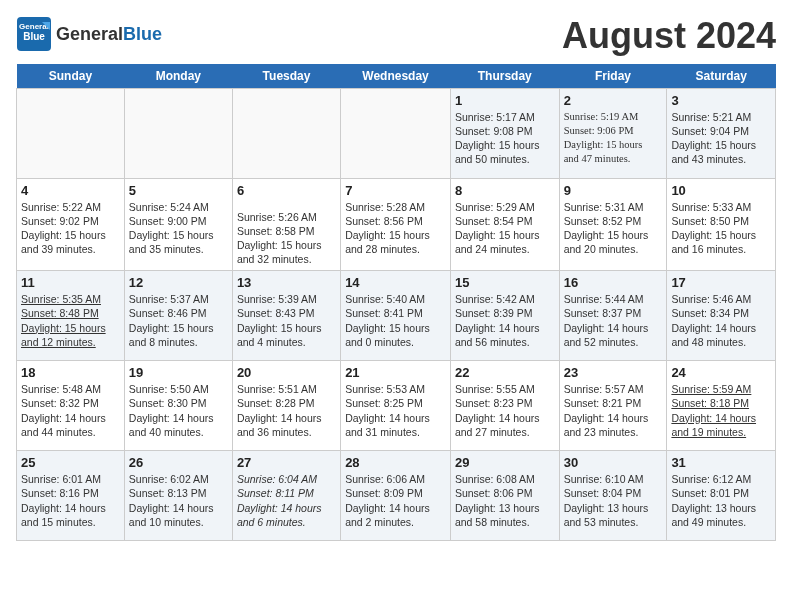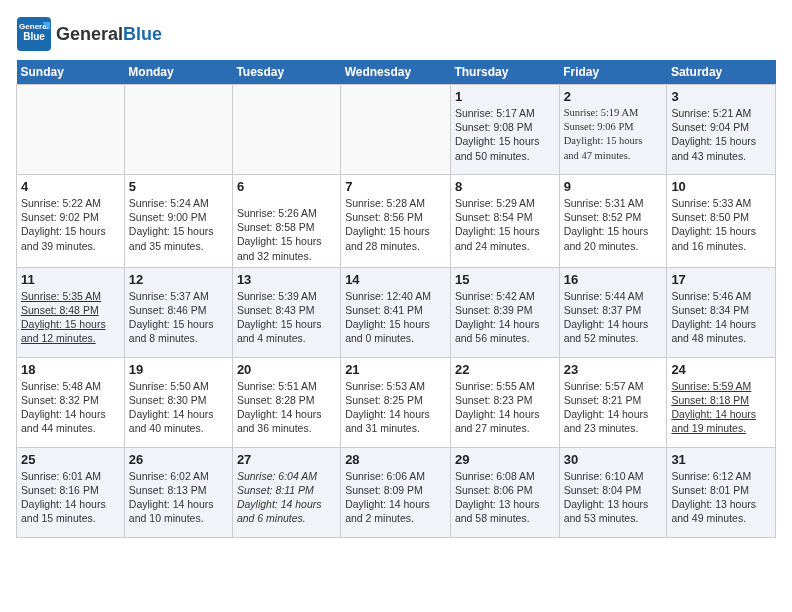--- a/index.html
+++ b/index.html
@@ -52,21 +52,21 @@
     }
     table {
       width: 100%;
       border-collapse: collapse;
       font-size: 11px;
     }
     thead th {
       background-color: #2a6db5;
       color: #fff;
       padding: 5px 4px;
-      text-align: left;
+      text-align: center;
       font-size: 12px;
       font-weight: bold;
     }
     tbody tr {
       vertical-align: top;
     }
     tbody tr:nth-child(odd) {
       background-color: #f0f4f8;
     }
     tbody tr:nth-child(even) {
@@ -107,20 +107,21 @@
       <text x="18" y="24" text-anchor="middle" fill="white" font-size="10" font-weight="bold" font-family="Arial">Blue</text>
       <polygon points="26,6 34,6 34,14" fill="#4da6e8"></polygon>
     </svg>
     <div>
       <div>
         <span class="logo-text-general">General</span><span class="logo-text-blue">Blue</span>
       </div>
     </div>
   </div>
   <div class="title-area">
+    <div class="month-title">August 2024</div>
   </div>
 </div>
 
 <table>
   <thead>
     <tr>
     <th>Sunday</th>
         <th>Monday</th>
         <th>Tuesday</th>
         <th>Wednesday</th>
@@ -225,21 +226,21 @@
         </td>
         <td>
           <span class="day-number">13</span>
           <div class="day-info" style="white-space: pre-line;">Sunrise: 5:39 AM
 Sunset: 8:43 PM
 Daylight: 15 hours
 and 4 minutes.</div>
         </td>
         <td>
           <span class="day-number">14</span>
-          <div class="day-info" style="white-space: pre-line;">Sunrise: 12:40 AM
+          <div class="day-info" style="white-space: pre-line;">Sunrise: 5:40 AM
 Sunset: 8:41 PM
 Daylight: 15 hours
 and 0 minutes.</div>
         </td>
         <td>
           <span class="day-number">15</span>
           <div class="day-info" style="white-space: pre-line;">Sunrise: 5:42 AM
 Sunset: 8:39 PM
 Daylight: 14 hours
 and 56 minutes.</div>

